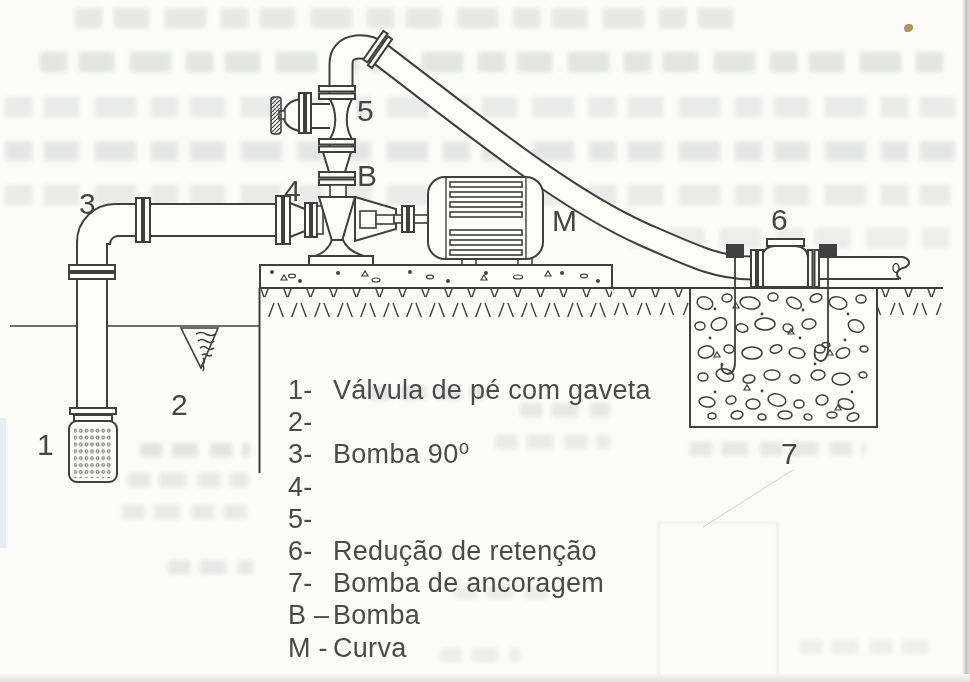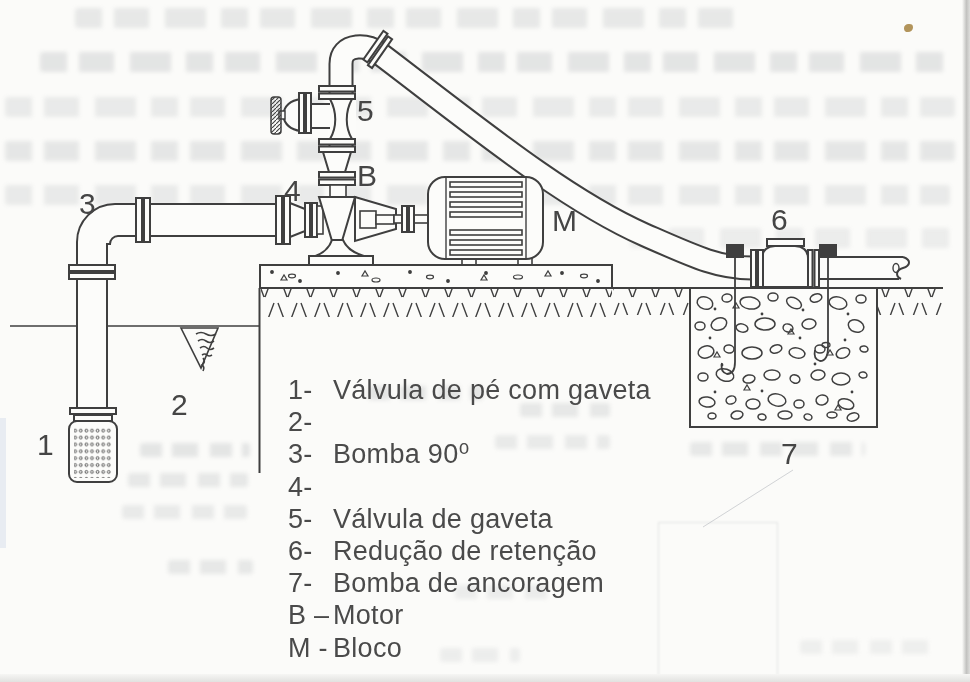--- a/index.html
+++ b/index.html
@@ -341,37 +341,36 @@
     </div>
     <div class="row">
       <span class="key">3-</span>
       <span class="lbl">Bomba 90⁰</span>
     </div>
     <div class="row">
       <span class="key">4-</span>
     </div>
     <div class="row">
       <span class="key">5-</span>
-      <span class="lbl">Válvula de gaveta</span>
     </div>
     <div class="row">
       <span class="key">6-</span>
       <span class="lbl">Redução de retenção</span>
     </div>
     <div class="row">
       <span class="key">7-</span>
       <span class="lbl">Bomba de ancoragem</span>
     </div>
     <div class="row">
       <span class="key">B –</span>
-      <span class="lbl">Motor</span>
+      <span class="lbl">Bomba</span>
     </div>
     <div class="row">
       <span class="key">M -</span>
-      <span class="lbl">Bloco</span>
+      <span class="lbl">Curva</span>
     </div>
   </div>
 
   <div id="speck"></div>
   <div id="edge-left"></div>
   <div id="edge-right"></div>
   <div id="edge-bottom"></div>
 </div>
 
 </body></html>

